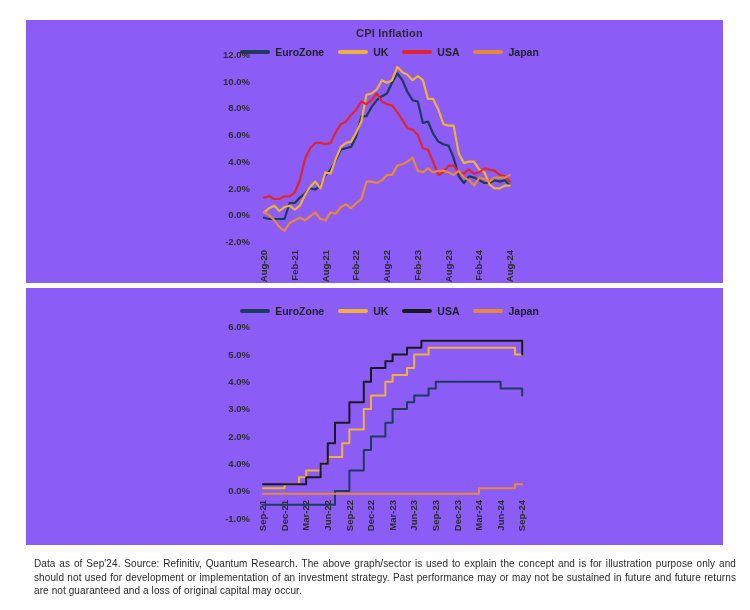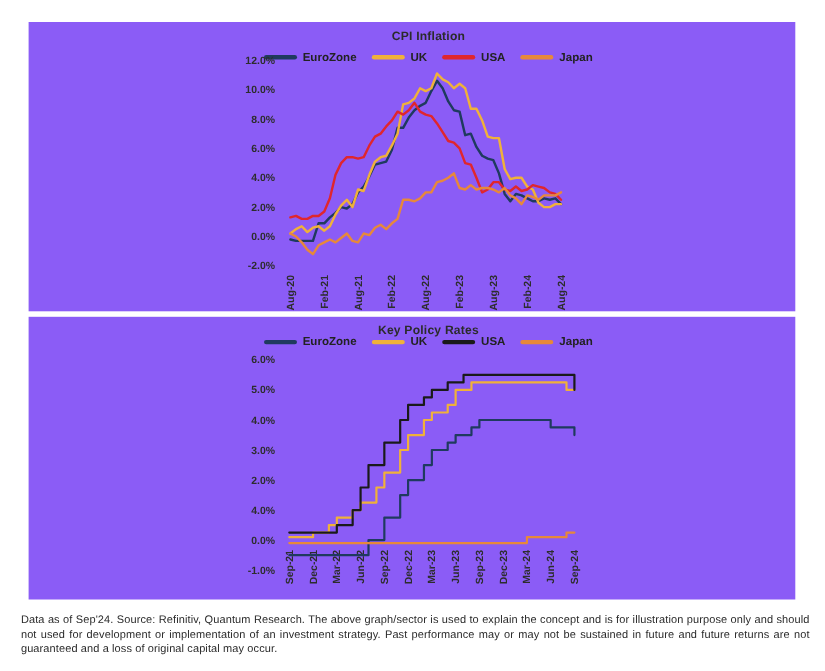--- a/index.html
+++ b/index.html
@@ -23,21 +23,21 @@
   #panel-0 .legend{top:26px;}
   #panel-1 .legend{top:17px;}
   .legend-item{display:flex;align-items:center;gap:5px;}
   .legend-swatch{width:30px;height:3.5px;border-radius:2px;display:inline-block;}
   .legend-label{font-size:10.5px;font-weight:700;color:#222;}
   svg.chart{position:absolute;left:0;top:0;}
   .tick{
     font-family:"Liberation Sans",sans-serif;font-size:9.5px;font-weight:700;fill:#2d2d2d;
   }
   .footer{
-    position:absolute;left:19px;right:14px;top:557px;
+    position:absolute;left:34px;right:14px;top:557px;
     font-size:10px;line-height:13.6px;color:#2a2a2a;text-align:justify;
     letter-spacing:.1px;
   }
 </style>
 </head>
 <body>
 
 <div class="panel" id="panel-0">
   <div class="panel-title">CPI Inflation</div>
   <div class="legend">
@@ -77,21 +77,20 @@
       <text x="456.4" y="230" transform="rotate(-90 456.4 230)" text-anchor="end" class="tick">Feb-24</text>
       <text x="487.2" y="230" transform="rotate(-90 487.2 230)" text-anchor="end" class="tick">Aug-24</text>
       <path d="M 238.0 197.7 L 243.1 199.0 L 248.3 199.0 L 253.4 199.0 L 258.5 199.0 L 263.6 183.0 L 268.8 183.0 L 273.9 177.6 L 279.0 173.6 L 284.1 168.3 L 289.3 169.6 L 294.4 165.6 L 299.5 154.9 L 304.6 149.6 L 309.8 140.3 L 314.9 129.6 L 320.0 128.3 L 325.1 126.9 L 330.3 116.2 L 335.4 96.2 L 340.5 96.2 L 345.6 86.9 L 350.8 80.2 L 355.9 76.2 L 361.0 73.5 L 366.1 62.8 L 371.3 53.5 L 376.4 60.2 L 381.5 72.2 L 386.6 80.2 L 391.8 81.5 L 396.9 102.9 L 402.0 101.5 L 407.1 113.6 L 412.3 121.6 L 417.4 124.2 L 422.5 125.6 L 427.6 137.6 L 432.8 156.3 L 437.9 163.0 L 443.0 156.3 L 448.1 157.6 L 453.3 160.3 L 458.4 163.0 L 463.5 163.0 L 468.6 160.3 L 473.8 161.6 L 478.9 160.3 L 484.0 165.6" fill="none" stroke="#1f3a5f" stroke-width="2.2" stroke-linejoin="round" stroke-linecap="round"></path>
       <path d="M 238.0 192.3 L 243.1 188.3 L 248.3 185.7 L 253.4 191.0 L 258.5 187.0 L 263.6 185.7 L 268.8 189.7 L 273.9 185.7 L 279.0 175.0 L 284.1 167.0 L 289.3 161.6 L 294.4 168.3 L 299.5 152.3 L 304.6 153.6 L 309.8 138.9 L 314.9 126.9 L 320.0 122.9 L 325.1 121.6 L 330.3 112.2 L 335.4 101.5 L 340.5 74.9 L 345.6 73.5 L 350.8 69.5 L 355.9 60.2 L 361.0 62.8 L 366.1 60.2 L 371.3 46.8 L 376.4 52.2 L 381.5 54.8 L 386.6 60.2 L 391.8 56.2 L 396.9 60.2 L 402.0 78.9 L 407.1 78.9 L 412.3 89.5 L 417.4 104.2 L 422.5 105.6 L 427.6 105.6 L 432.8 133.6 L 437.9 142.9 L 443.0 141.6 L 448.1 141.6 L 453.3 149.6 L 458.4 152.3 L 463.5 164.3 L 468.6 168.3 L 473.8 168.3 L 478.9 165.6 L 484.0 165.6" fill="none" stroke="#f0b13a" stroke-width="2.2" stroke-linejoin="round" stroke-linecap="round"></path>
       <path d="M 238.0 177.6 L 243.1 176.3 L 248.3 179.0 L 253.4 179.0 L 258.5 176.3 L 263.6 176.3 L 268.8 172.3 L 273.9 160.3 L 279.0 138.9 L 284.1 128.3 L 289.3 122.9 L 294.4 122.9 L 299.5 124.2 L 304.6 122.9 L 309.8 112.2 L 314.9 104.2 L 320.0 101.5 L 325.1 94.9 L 330.3 89.5 L 335.4 81.5 L 340.5 84.2 L 345.6 80.2 L 350.8 73.5 L 355.9 81.5 L 361.0 84.2 L 366.1 85.5 L 371.3 92.2 L 376.4 100.2 L 381.5 108.2 L 386.6 109.6 L 391.8 114.9 L 396.9 128.3 L 402.0 129.6 L 407.1 141.6 L 412.3 154.9 L 417.4 152.3 L 422.5 145.6 L 427.6 145.6 L 432.8 152.3 L 437.9 153.6 L 443.0 149.6 L 448.1 153.6 L 453.3 152.3 L 458.4 148.3 L 463.5 149.6 L 468.6 150.9 L 473.8 154.9 L 478.9 156.3 L 484.0 161.6" fill="none" stroke="#e0262d" stroke-width="2.2" stroke-linejoin="round" stroke-linecap="round"></path>
       <path d="M 238.0 192.3 L 243.1 195.0 L 248.3 200.3 L 253.4 207.0 L 258.5 211.0 L 263.6 203.0 L 268.8 200.3 L 273.9 197.7 L 279.0 200.3 L 284.1 196.3 L 289.3 192.3 L 294.4 199.0 L 299.5 200.3 L 304.6 192.3 L 309.8 193.7 L 314.9 187.0 L 320.0 184.3 L 325.1 188.3 L 330.3 183.0 L 335.4 179.0 L 340.5 161.6 L 345.6 161.6 L 350.8 163.0 L 355.9 160.3 L 361.0 154.9 L 366.1 154.9 L 371.3 145.6 L 376.4 144.3 L 381.5 141.6 L 386.6 137.6 L 391.8 150.9 L 396.9 152.3 L 402.0 148.3 L 407.1 152.3 L 412.3 150.9 L 417.4 150.9 L 422.5 152.3 L 427.6 154.9 L 432.8 150.9 L 437.9 157.6 L 443.0 160.3 L 448.1 165.6 L 453.3 157.6 L 458.4 159.0 L 463.5 161.6 L 468.6 157.6 L 473.8 157.6 L 478.9 157.6 L 484.0 154.9" fill="none" stroke="#e7883b" stroke-width="2.2" stroke-linejoin="round" stroke-linecap="round"></path>
     </svg>
 </div>
 
 <div class="panel" id="panel-1">
-  <div class="panel-title">Key Policy Rates</div>
   <div class="legend">
       <div class="legend-item">
         <span class="legend-swatch" style="background: rgb(31, 58, 95);"></span>
         <span class="legend-label">EuroZone</span>
       </div>
       <div class="legend-item">
         <span class="legend-swatch" style="background: rgb(240, 177, 58);"></span>
         <span class="legend-label">UK</span>
       </div>
       <div class="legend-item">

